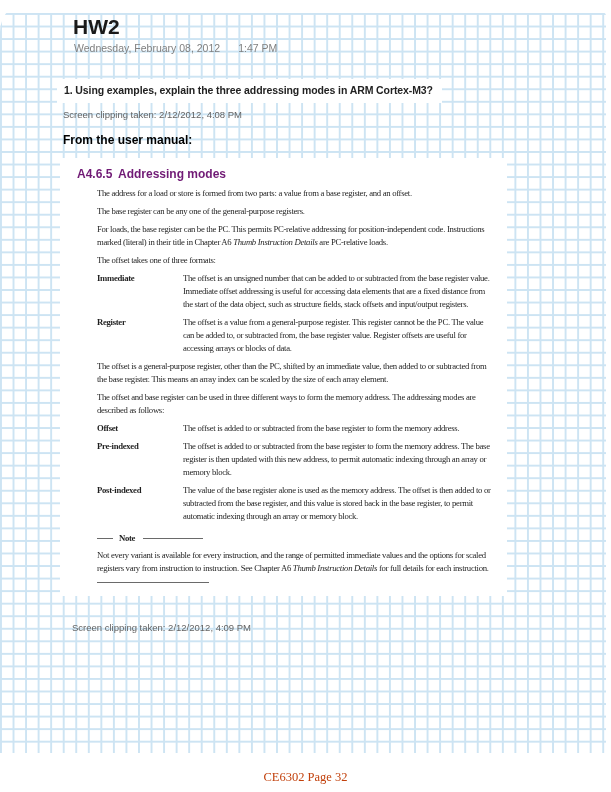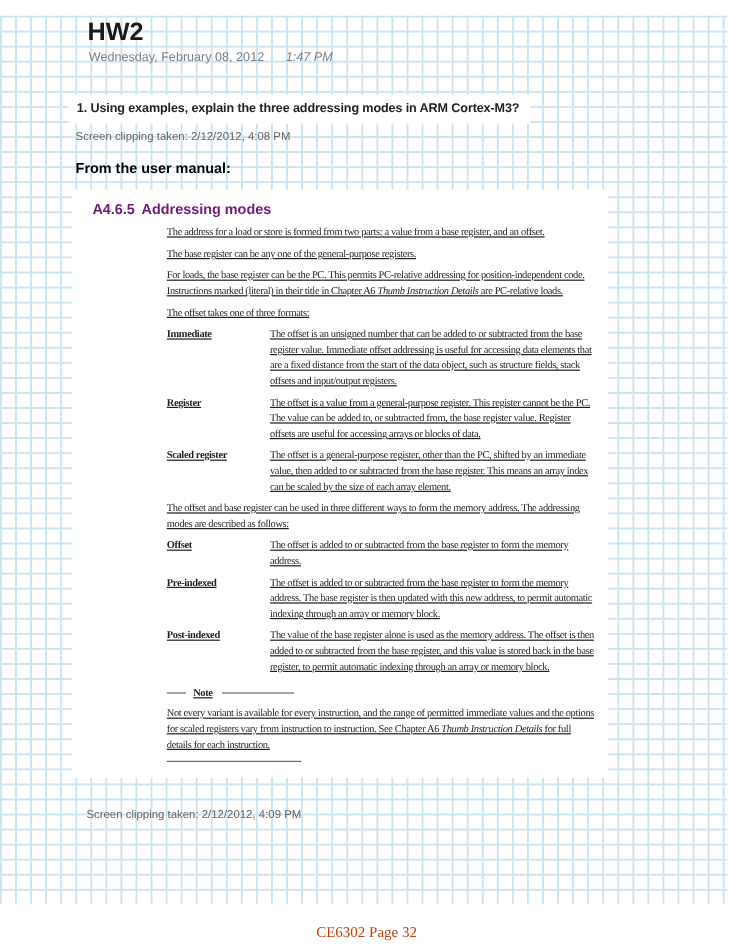--- a/index.html
+++ b/index.html
@@ -3,20 +3,21 @@
 <meta charset="utf-8">
 <style>
   html, body { margin: 0; padding: 0; background: #ffffff; }
   .page {
     position: relative;
     width: 611px;
     height: 792px;
     background: #ffffff;
     overflow: hidden;
     font-family: "Liberation Sans", sans-serif;
+    border-radius: 32px;
   }
   .grid-bg {
     position: absolute;
     left: 0; top: 13px;
     width: 606px; height: 740px;
     background-image:
       linear-gradient(to right, #cde4f3 0, #cde4f3 1.5px, transparent 1.5px),
       linear-gradient(to bottom, #cde4f3 0, #cde4f3 1.5px, transparent 1.5px);
     background-size: 12.55px 12.55px;
   }
@@ -32,21 +33,21 @@
     font-weight: 700;
     color: #1a1a1a;
     line-height: 23px;
   }
   .date-line {
     margin: 4px 0 0 74px;
     font-size: 10.5px;
     color: #808080;
     line-height: 13px;
   }
-  .date-line .time { margin-left: 18px; font-style: italic; }
+  .date-line .time { margin-left: 18px; }
   .question-clip {
     margin: 24px 0 0 57px;
     background: #ffffff;
     padding: 5px 9px 6px 7px;
     font-size: 10.5px;
     font-weight: 600;
     letter-spacing: -0.1px;
     color: #222222;
     white-space: nowrap;
     line-height: 13px;
@@ -81,21 +82,21 @@
     display: flex;
     font-family: "Liberation Sans", sans-serif;
     font-size: 12px;
     font-weight: 700;
     color: #701a75;
     letter-spacing: 0;
     line-height: 14px;
     margin-bottom: 6px;
   }
   .sec-num { width: 41px; flex-shrink: 0; }
-  .manual-body { margin-left: 62px; text-decoration: underline; }
+  .manual-body { margin-left: 20px; }
   .manual-body p { margin: 0 0 5px 0; }
   .term-row { display: flex; margin: 0 0 5px 0; }
   .term { width: 86px; flex-shrink: 0; font-weight: 700; }
   .def { flex: 1; }
   .it { font-style: italic; }
   .note-heading {
     display: flex;
     align-items: center;
     margin: 9px 0 4px 0;
     font-weight: 700;
@@ -158,21 +159,20 @@
 
         <div class="term-row">
           <span class="term">Immediate</span>
           <span class="def">The offset is an unsigned number that can be added to or subtracted from the base register value. Immediate offset addressing is useful for accessing data elements that are a fixed distance from the start of the data object, such as structure fields, stack offsets and input/output registers.</span>
         </div>
         <div class="term-row">
           <span class="term">Register</span>
           <span class="def">The offset is a value from a general-purpose register. This register cannot be the PC. The value can be added to, or subtracted from, the base register value. Register offsets are useful for accessing arrays or blocks of data.</span>
         </div>
         <div class="term-row">
-          <span class="term">Scaled register</span>
           <span class="def">The offset is a general-purpose register, other than the PC, shifted by an immediate value, then added to or subtracted from the base register. This means an array index can be scaled by the size of each array element.</span>
         </div>
 
         <p>The offset and base register can be used in three different ways to form the memory address. The addressing modes are described as follows:</p>
 
         <div class="term-row">
           <span class="term">Offset</span>
           <span class="def">The offset is added to or subtracted from the base register to form the memory address.</span>
         </div>
         <div class="term-row">

